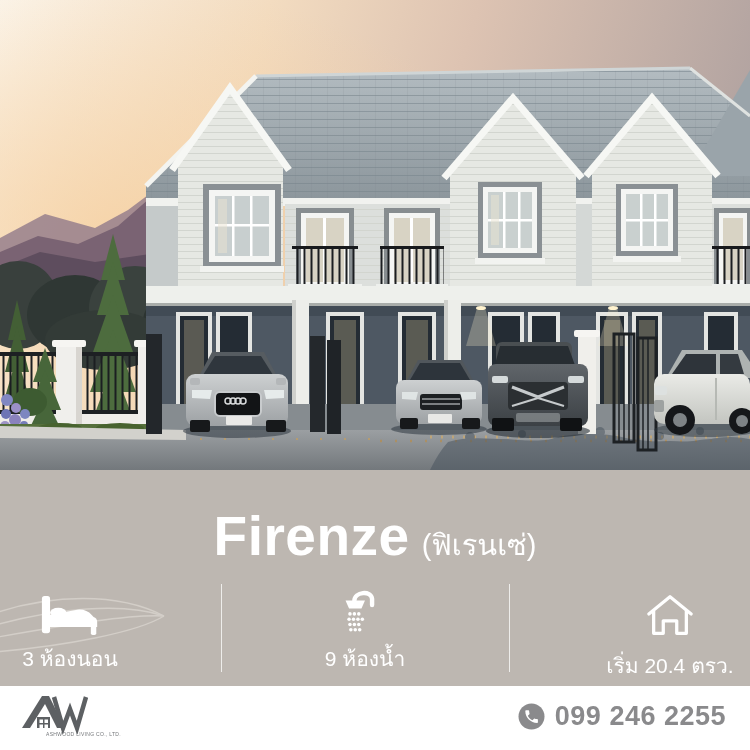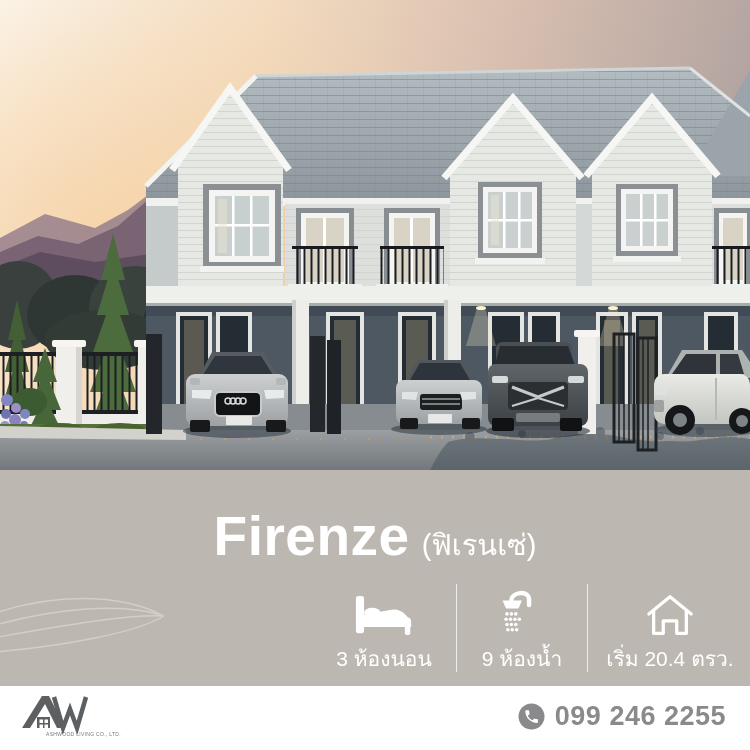--- a/index.html
+++ b/index.html
@@ -6,25 +6,25 @@
   .page{position:relative;width:750px;height:750px;overflow:hidden;
         font-family:"Liberation Sans","DejaVu Sans",sans-serif;background:#ffffff;}
   .hero{position:absolute;top:0;left:0;width:750px;height:470px;}
   .hero svg{display:block;width:750px;height:470px;}
   
   .panel{position:absolute;top:470px;left:0;width:750px;height:216px;background:#bdb7b1;}
   .wave{position:absolute;left:-4px;top:120px;width:178px;height:82px;}
   .title-row{position:absolute;top:34px;left:0;width:750px;text-align:center;color:#ffffff;white-space:nowrap;}
   .title-main{font-size:55px;font-weight:bold;letter-spacing:.5px;vertical-align:baseline;}
   .title-sub{font-size:29px;font-weight:normal;margin-left:12px;vertical-align:baseline;}
-  .features{position:absolute;top:114px;left:0;width:750px;display:flex;justify-content:flex-end;align-items:flex-start;}
+  .features{position:absolute;top:114px;left:0;width:750px;display:flex;justify-content:space-between;align-items:flex-start;}
   .feature{display:flex;flex-direction:column;align-items:center;color:#ffffff;}
   .feature.f1{width:140px;}
   .feature.f2{width:126px;}
-  .feature.f3{width:160px;}
+  .feature.f3{width:160px;gap:7px;}
   .feature .ficon{height:54px;display:flex;align-items:flex-end;justify-content:center;}
   .feature .flabel{margin-top:9px;font-size:21px;line-height:24px;color:#ffffff;}
   .fdivider{width:1px;height:88px;background:rgba(255,255,255,.75);margin:0 2px;}
   
   .footer{position:absolute;top:686px;left:0;width:750px;height:64px;background:#ffffff;}
   .logo{position:absolute;left:18px;top:4px;width:160px;height:56px;}
   .logo .company{display:block;margin:-7px 0 0 28px;font-size:5px;letter-spacing:.3px;color:#74777a;}
   .phone{position:absolute;right:24px;top:0;height:60px;display:flex;align-items:center;gap:10px;}
   .phone-number{font-size:27px;font-weight:bold;color:#8a8a8c;letter-spacing:.5px;}
 </style>

